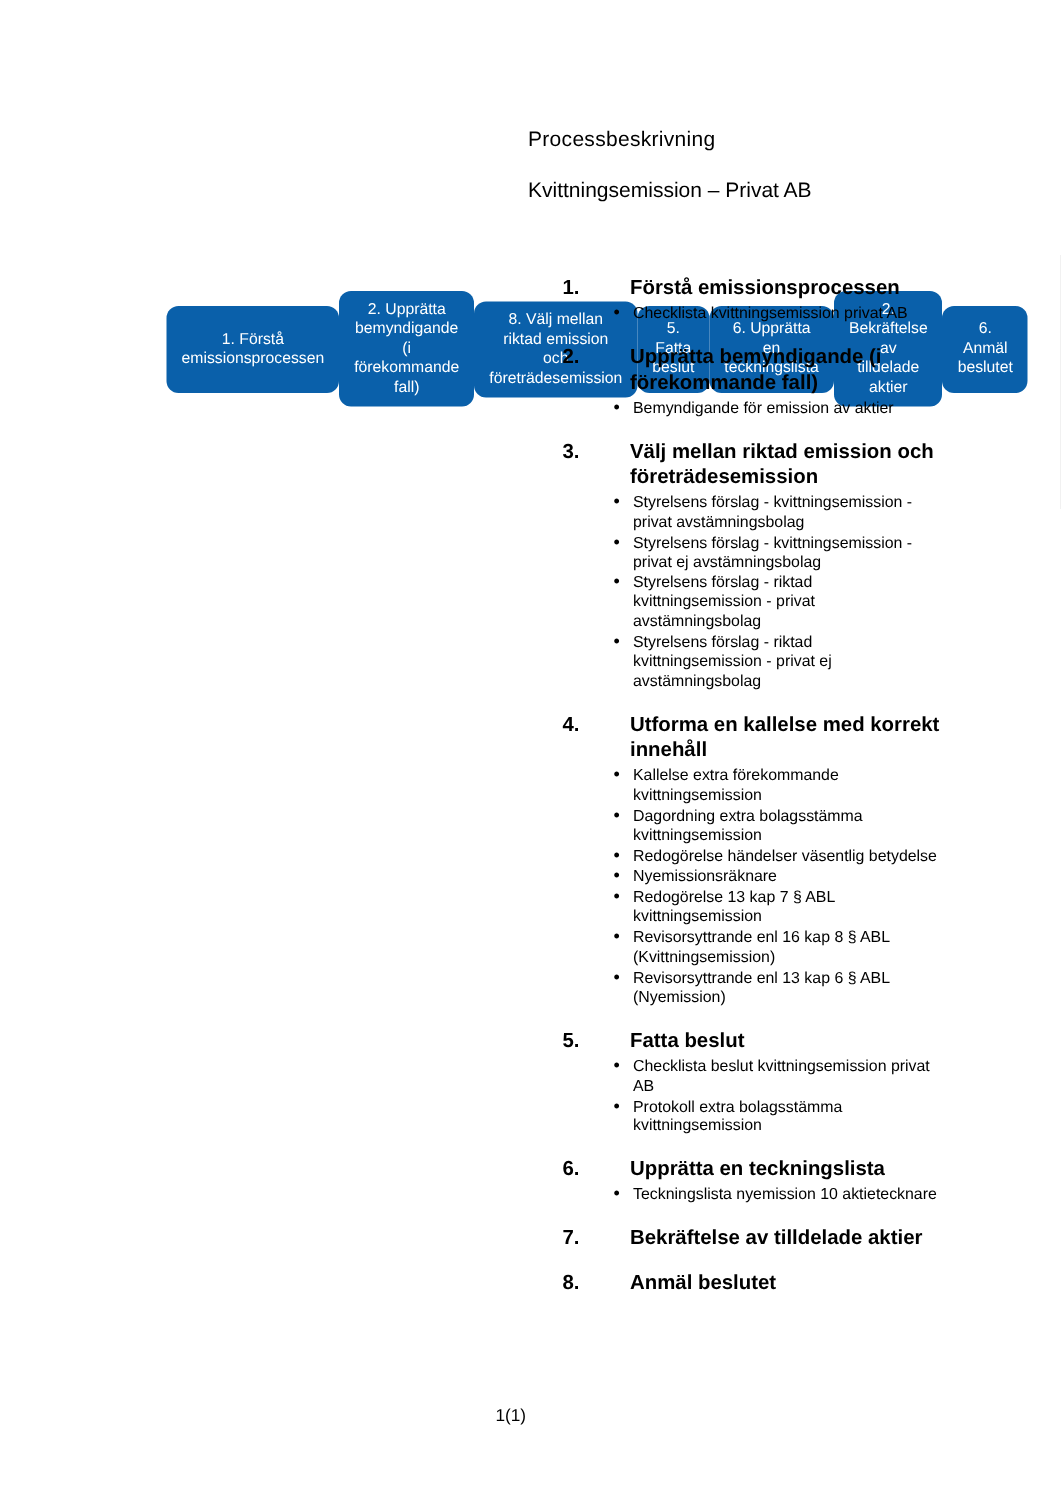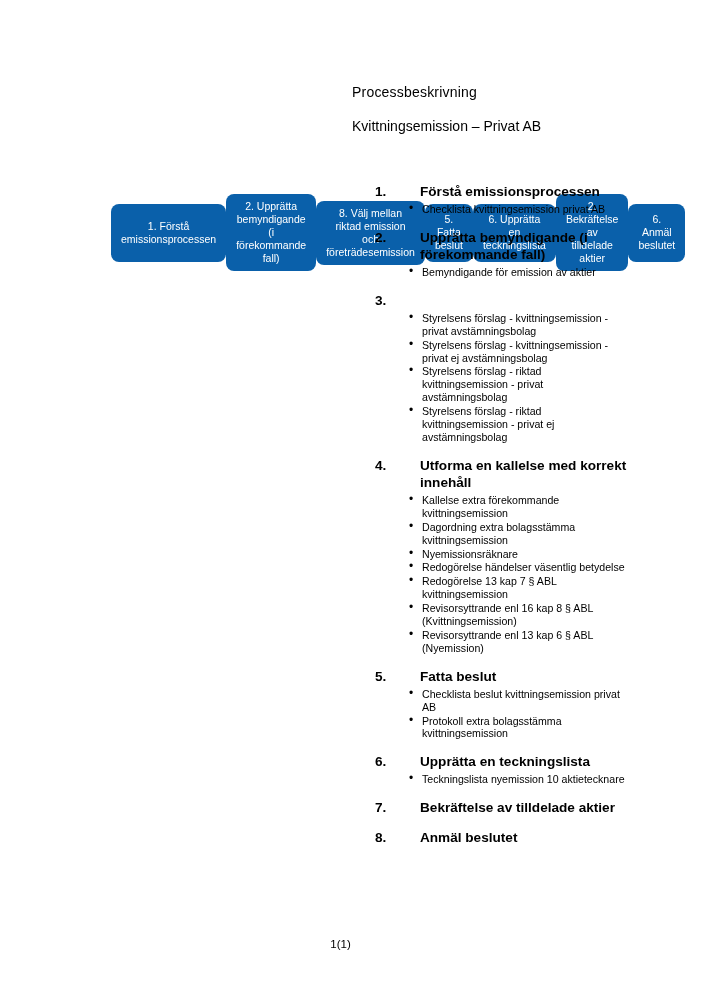--- a/index.html
+++ b/index.html
@@ -160,20 +160,22 @@
 förekommande fall)</span>
       </div>
       <ul class="section-bullets">
         <li class="bullet">Bemyndigande för emission av aktier</li>
       </ul>
     </div>
 
     <div class="section">
       <div class="section-heading">
         <span class="section-number">3.</span>
+        <span class="section-title">Välj mellan riktad emission och
+företrädesemission</span>
       </div>
       <ul class="section-bullets">
         <li class="bullet">Styrelsens förslag - kvittningsemission -
 privat avstämningsbolag</li>
         <li class="bullet">Styrelsens förslag - kvittningsemission -
 privat ej avstämningsbolag</li>
         <li class="bullet">Styrelsens förslag - riktad
 kvittningsemission - privat
 avstämningsbolag</li>
         <li class="bullet">Styrelsens förslag - riktad
@@ -186,22 +188,22 @@
       <div class="section-heading">
         <span class="section-number">4.</span>
         <span class="section-title">Utforma en kallelse med korrekt
 innehåll</span>
       </div>
       <ul class="section-bullets">
         <li class="bullet">Kallelse extra förekommande
 kvittningsemission</li>
         <li class="bullet">Dagordning extra bolagsstämma
 kvittningsemission</li>
+        <li class="bullet">Redogörelse händelser väsentlig betydelse</li>
         <li class="bullet">Nyemissionsräknare</li>
-        <li class="bullet">Redogörelse händelser väsentlig betydelse</li>
         <li class="bullet">Redogörelse 13 kap 7 § ABL
 kvittningsemission</li>
         <li class="bullet">Revisorsyttrande enl 16 kap 8 § ABL
 (Kvittningsemission)</li>
         <li class="bullet">Revisorsyttrande enl 13 kap 6 § ABL
 (Nyemission)</li>
       </ul>
     </div>
 
     <div class="section">

